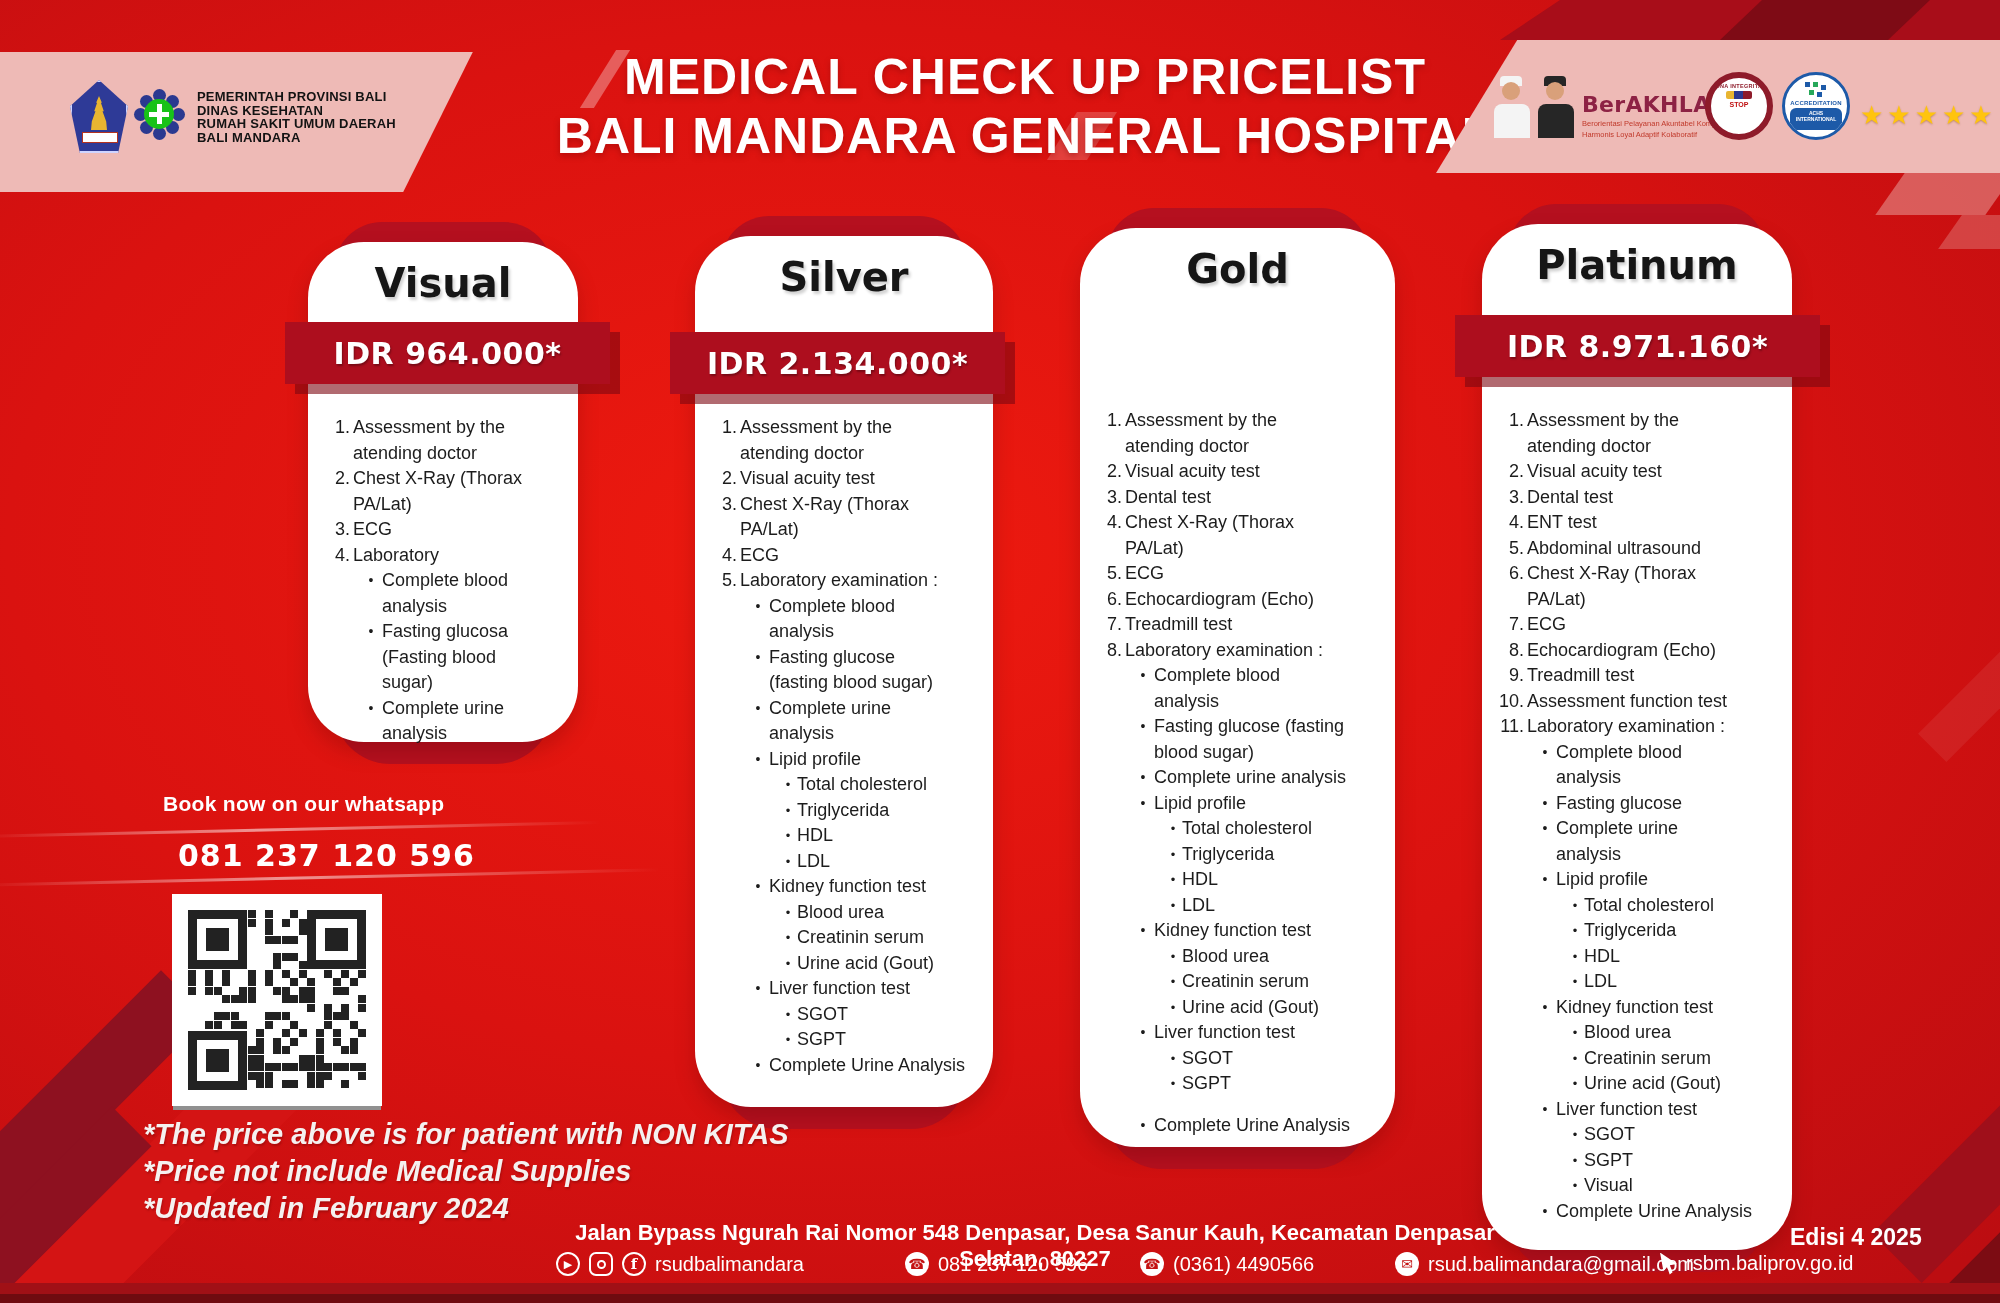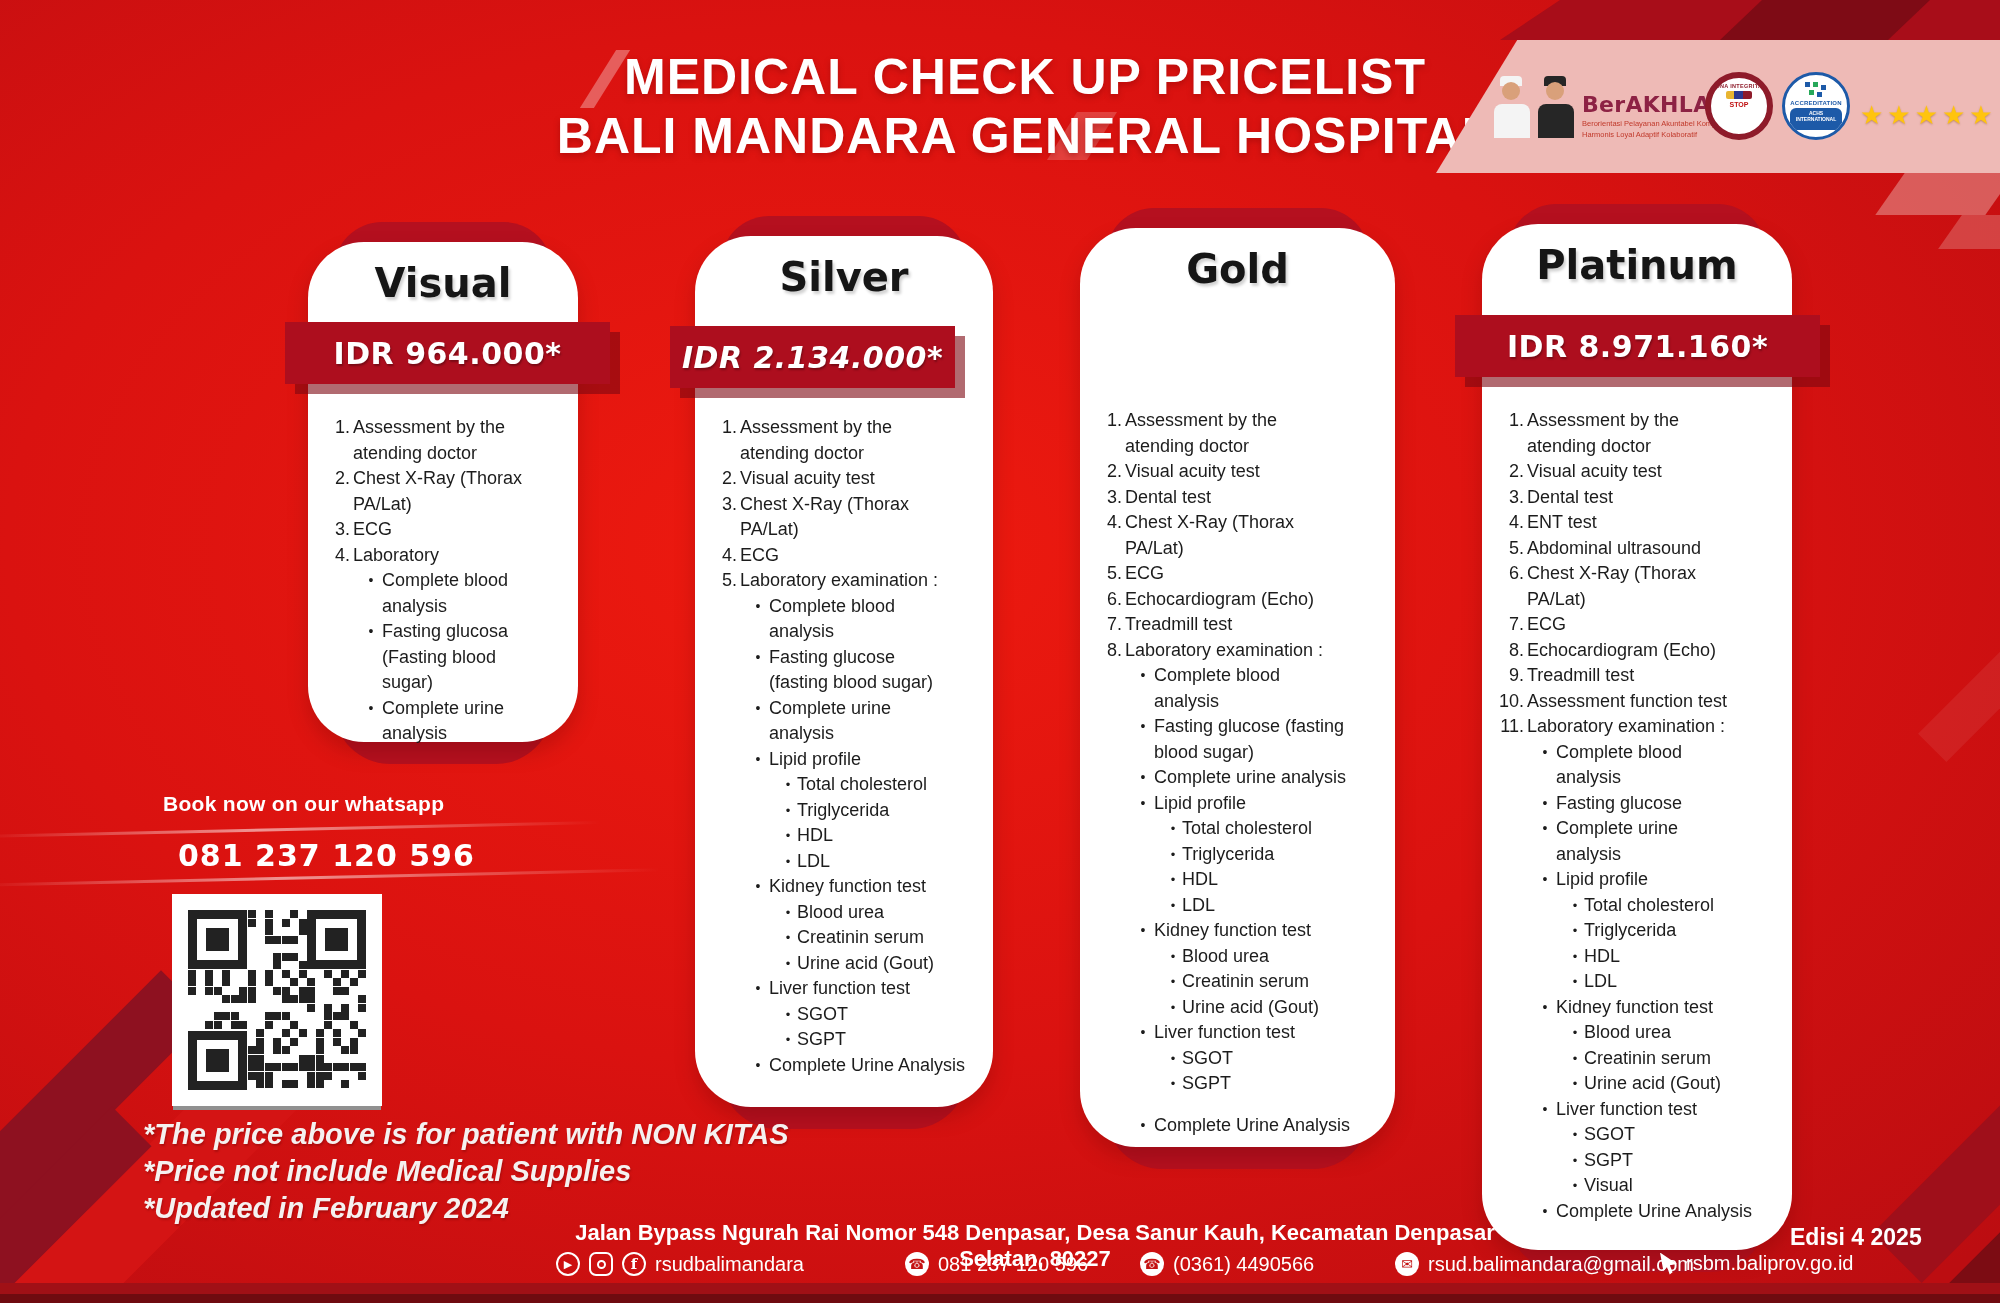--- a/index.html
+++ b/index.html
@@ -123,20 +123,39 @@
   <div class="sliver" style="left:1062px;top:112px;width:40px;height:48px;opacity:.6;"></div>
   <div class="abs" style="left:1890px;top:173px;width:110px;height:42px;background:rgba(238,186,182,.45);transform:skewX(-35deg);"></div>
   <div class="abs" style="left:1950px;top:215px;width:80px;height:34px;background:rgba(238,186,182,.3);transform:skewX(-35deg);"></div>
   <div class="rot" style="left:-140px;top:1095px;width:380px;height:66px;background:#8e1120;"></div>
   <div class="rot" style="left:-70px;top:1165px;width:430px;height:80px;background:#d41414;"></div>
   <div class="rot" style="left:-150px;top:1215px;width:330px;height:56px;background:#8e1120;"></div>
   <div class="rot" style="left:1850px;top:1110px;width:320px;height:70px;background:#9f0f1a;"></div>
   <div class="rot" style="left:1910px;top:1195px;width:280px;height:62px;background:#7c0c13;"></div>
   <div class="rot" style="left:1900px;top:650px;width:220px;height:40px;background:rgba(255,255,255,.07);"></div>
 
+  <div class="band-left">
+    <div class="emblem">
+      <div class="meru"></div>
+        <div class="ribbon"></div>
+    </div>
+    <div class="hlogo">
+      <div class="petal"></div>
+      <div class="core">
+          <i></i>
+          <b></b>
+        </div>
+    </div>
+    <div class="org-text">
+      <div>PEMERINTAH PROVINSI BALI</div>
+      <div>DINAS KESEHATAN</div>
+      <div>RUMAH SAKIT UMUM DAERAH</div>
+      <div>BALI MANDARA</div>
+    </div>
+  </div>
 
   <div class="title-block">
     <span style="display:block">MEDICAL CHECK UP PRICELIST</span>
     <span style="display:block">BALI MANDARA GENERAL HOSPITAL</span>
   </div>
 
   <div class="band-right">
     <div class="officials">
       <div class="fig" style="left:0;">
         <div class="cap" style="background:#f4f4f4;"></div>
@@ -218,21 +237,21 @@
             <span class="mark">•</span>
             <span class="txt">Complete urine analysis</span>
           </div>
         </div>
       </div>
       <div class="plan-card" style="left: 695px; top: 236px; width: 298px; height: 871px;">
         <div class="plan-arch"></div>
         <div class="plan-bottom-shadow"></div>
         <div class="plan-white"></div>
         <div class="plan-title">Silver</div>
-        <div class="plan-banner" style="left: -25px; width: 285px; top: 90px; font-style: italic;">
+        <div class="plan-banner" style="left: -25px; width: 335px; top: 96px;">
           <span>IDR 2.134.000*</span>
         </div>
         <div class="plan-body" style="top: 179px; right: 36px;">
           <div class="li lvl1">
             <span class="mark">1.</span>
             <span class="txt">Assessment by the atending doctor</span>
           </div>
           <div class="li lvl1">
             <span class="mark">2.</span>
             <span class="txt">Visual acuity test</span>

